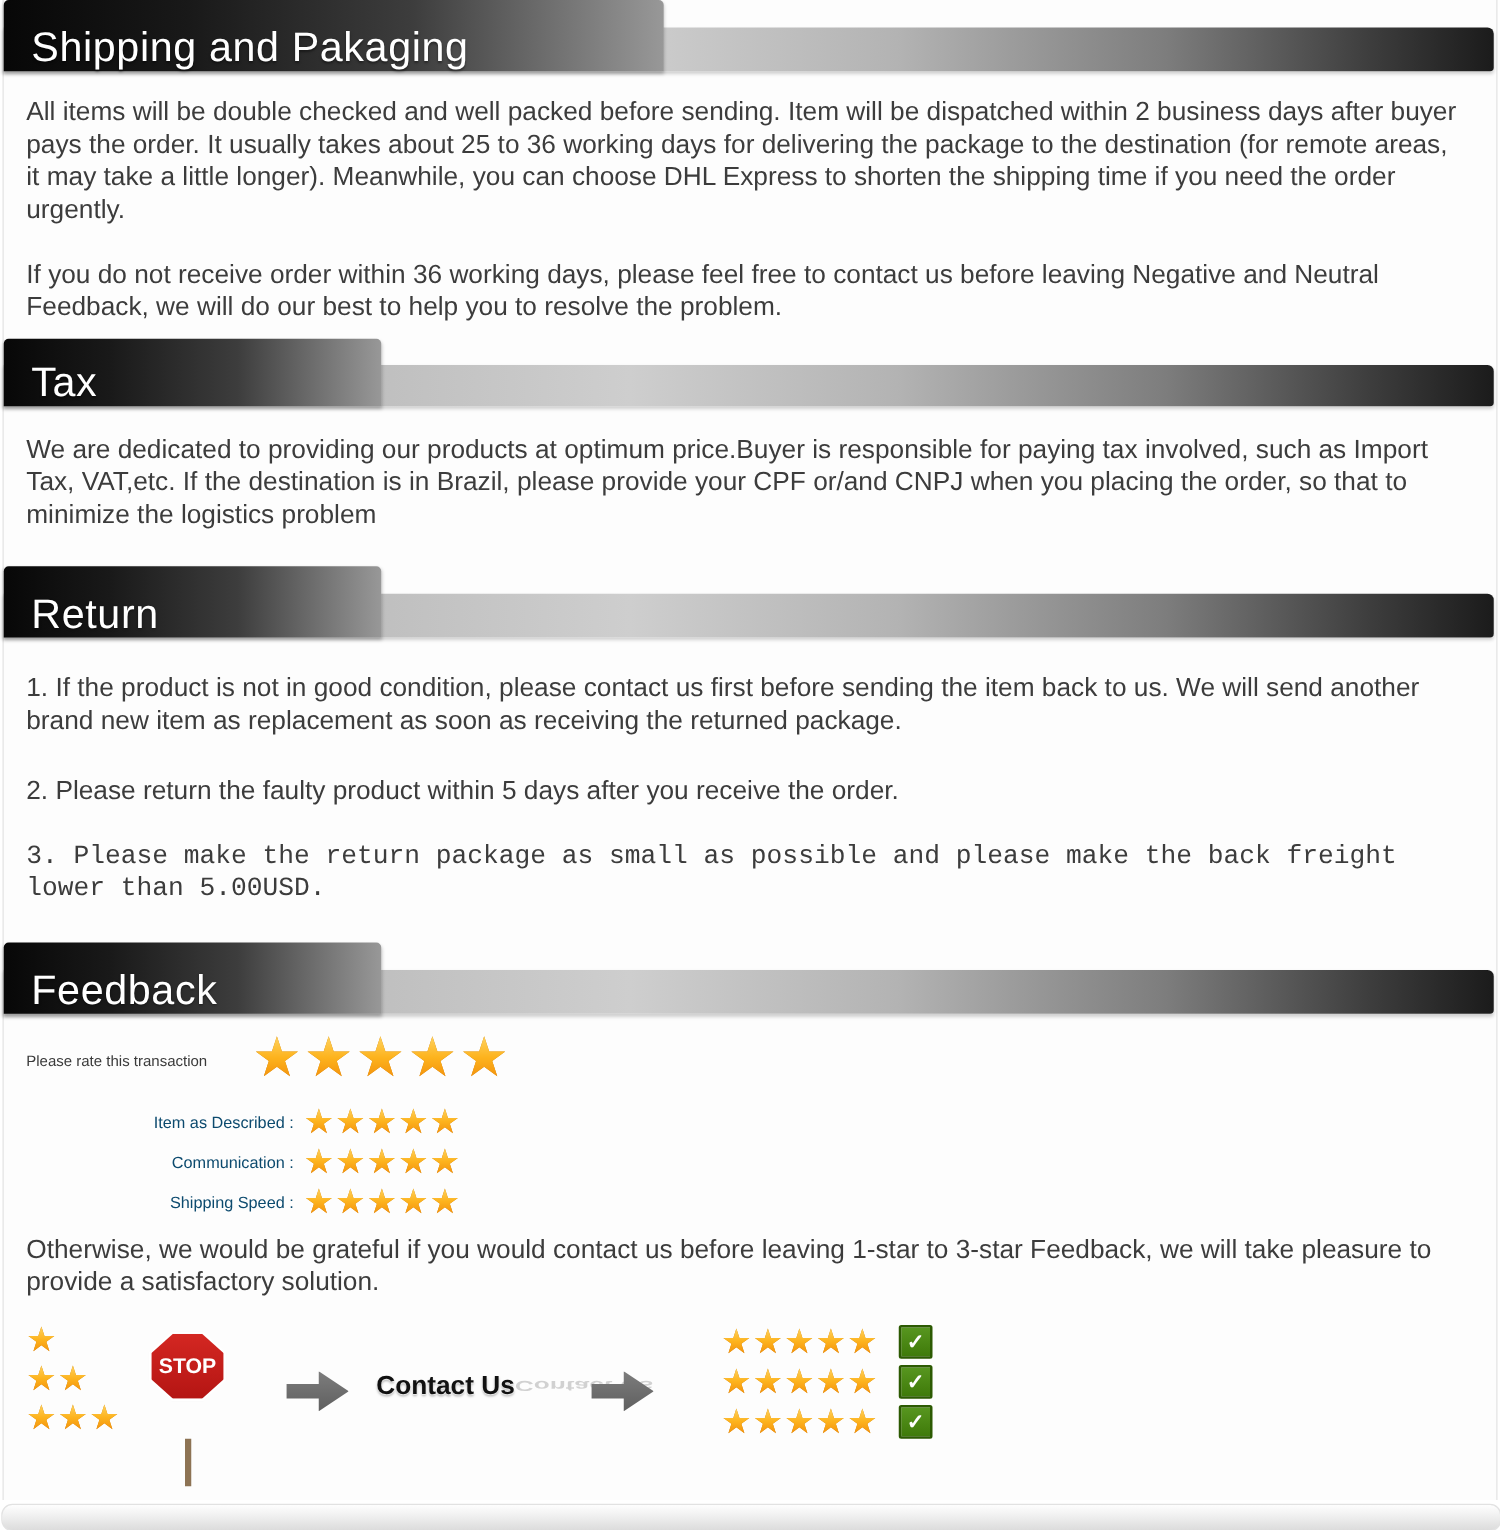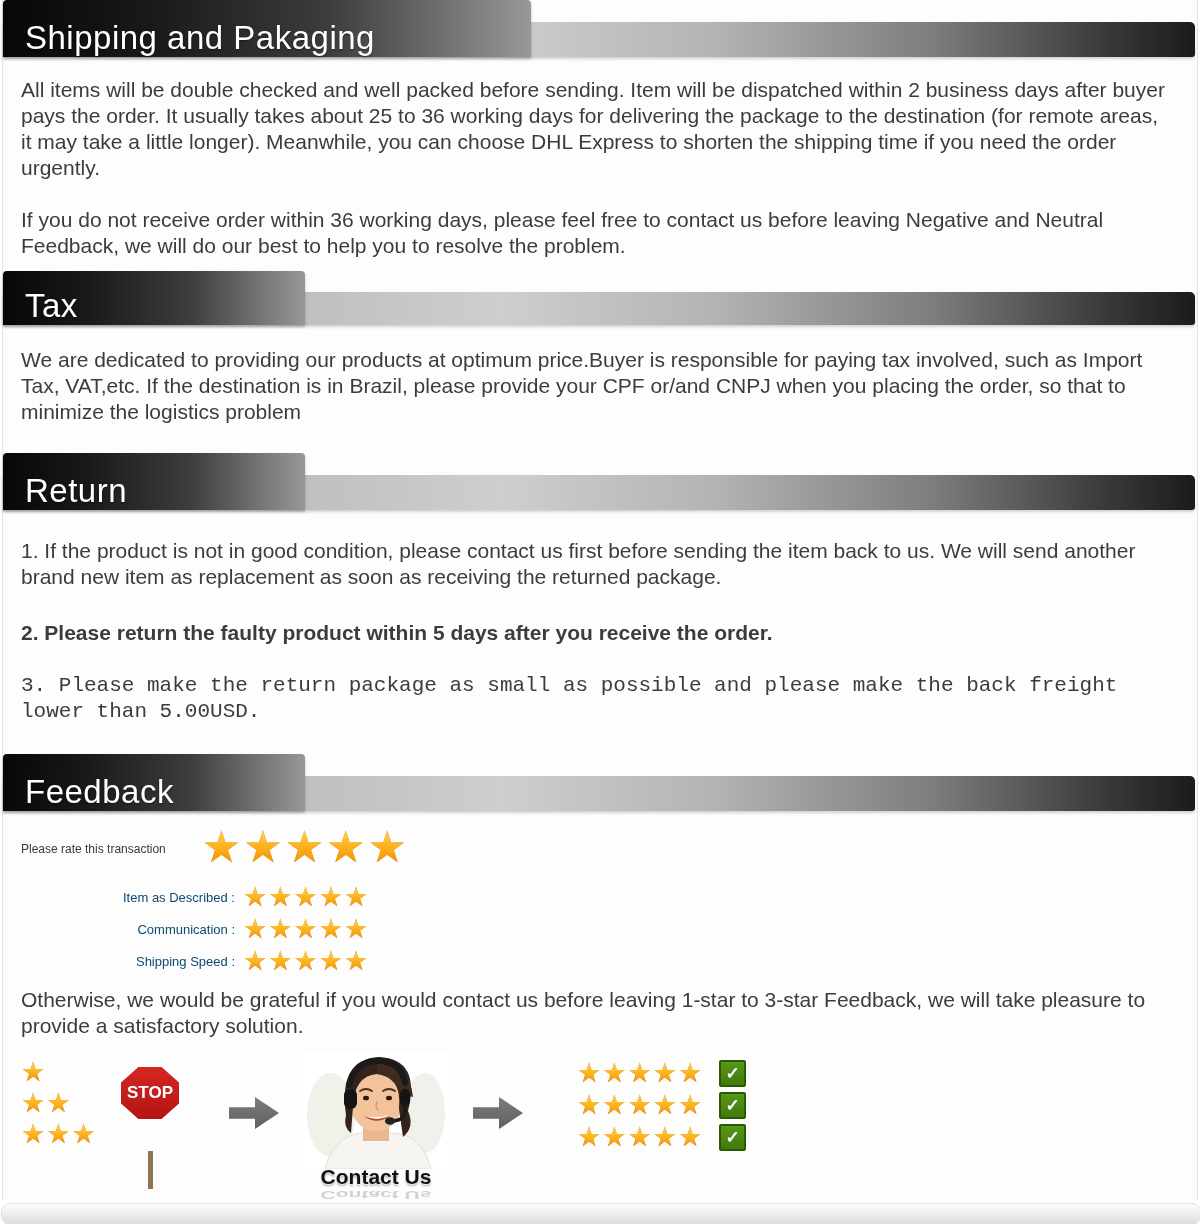--- a/index.html
+++ b/index.html
@@ -35,21 +35,21 @@
   .banner.short .banner-bar { top:21px; }
   .banner-title {
     color:#ffffff; font-size:33px; font-weight:400; letter-spacing:.5px;
     text-shadow:0 1px 2px rgba(0,0,0,.45); white-space:nowrap;
   }
 
   
   .section-body { padding:0 20px 0 18px; }
   .para { font-size:21px; line-height:26px; color:#3c3c3c; max-width:1150px; }
   .mt20{margin-top:20px;} .mt22{margin-top:22px;} .mt26{margin-top:26px;}
-  .mt28{margin-top:28px;} .mt30{margin-top:30px;font-weight:bold;} .mt27{margin-top:27px;font-family:Liberation Mono, monospace;}
+  .mt28{margin-top:28px;} .mt30{margin-top:30px;} .mt27{margin-top:27px;font-family:Liberation Mono, monospace;}
   .mt12{margin-top:12px;} .mt29{margin-top:29px;} .mt14{margin-top:14px;}
   .mt10{margin-top:10px;} .mt8{margin-top:8px;}
 
   
   .star {
     display:inline-block;
     background:linear-gradient(180deg,#ffd96e 0%,#fdb31d 48%,#ef8406 100%);
     -webkit-background-clip:text; background-clip:text; color:transparent;
     filter:drop-shadow(0 0 .5px #cc7d08);
     line-height:1;
@@ -88,21 +88,21 @@
   .stop-post { width:5px; height:38px; background:#8d7354; margin-top:-1px; }
 
   .arrow-right {
     width:50px; height:32px; background:linear-gradient(180deg,#7d7d7d,#5f5f5f);
     clip-path:polygon(0 32%,52% 32%,52% 0,100% 50%,52% 100%,52% 68%,0 68%);
     margin-top:44px;
   }
   .arrow-spacer-1 { width:44px; } .arrow-spacer-2 { width:22px; }
   .arrow-spacer-3 { width:22px; } .arrow-spacer-4 { width:26px; }
 
-  .contact { width:150px; display:flex; flex-direction:column; align-items:center; }
+  .contact { width:150px; display:flex; flex-direction:row; align-items:center; }
   .contact-caption {
     font-size:21px; font-weight:bold; color:#111;
     text-shadow:0 1px 1px rgba(255,255,255,.8), 0 2px 2px rgba(0,0,0,.35);
     margin-top:-4px; white-space:nowrap;
   }
   .contact-reflection {
     font-size:21px; font-weight:bold; color:#111; white-space:nowrap;
     transform:scaleY(-0.55); opacity:.18; filter:blur(.6px); margin-top:-6px;
   }
 

